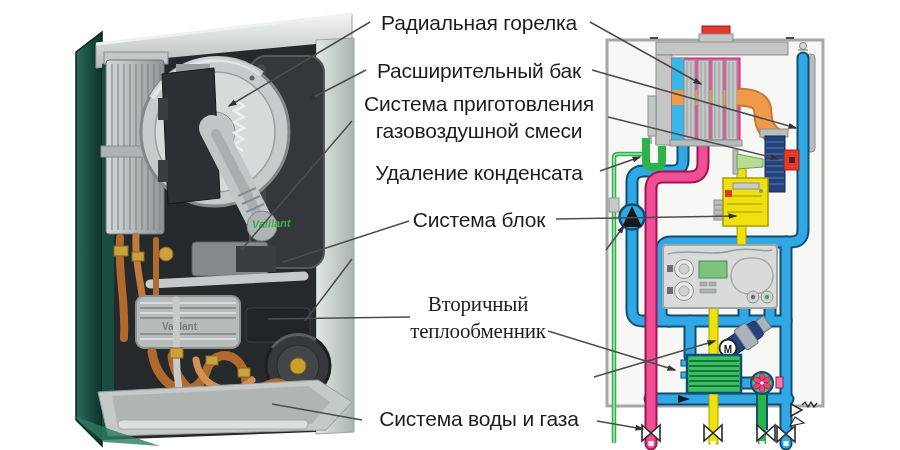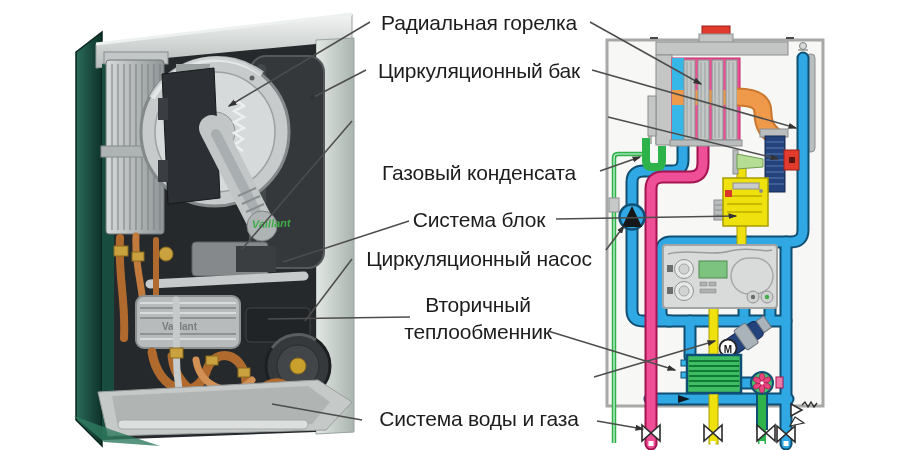--- a/index.html
+++ b/index.html
@@ -7,21 +7,21 @@
     position:relative;width:900px;height:450px;overflow:hidden;background:#fff;
     font-family:"Liberation Sans","DejaVu Sans",sans-serif;
   }
   #stage svg{position:absolute;top:0;left:0;}
   .labels{position:absolute;top:0;left:0;width:900px;height:450px;z-index:4;border-radius:29px;}
   .lab{
     position:absolute;left:350px;width:258px;text-align:center;
     font-size:21px;line-height:27px;color:#1d1d1d;letter-spacing:-0.2px;
     white-space:normal;
   }
-  .lab.narrow{left:378px;width:200px;}
+  .lab.narrow{left:378px;width:200px;font-family:Liberation Serif, serif;}
   #leader-overlay{z-index:5;pointer-events:none;}
   #photo-svg{z-index:1;}
   #schematic-svg{z-index:2;}
 </style>
 </head>
 <body>
 
 <div id="stage">
 
   <svg id="photo-svg" width="365" height="450" viewBox="0 0 365 450">
@@ -155,24 +155,24 @@
     <g>
       <polygon points="98,392 318,380 352,402 326,430 108,436" fill="#c5c9c8" stroke="#999e9d"></polygon>
       <polygon points="112,396 308,386 330,402 312,424 118,428" fill="#b0b5b4"></polygon>
       <rect x="118" y="420" width="190" height="9" rx="4" fill="#dcdfde" stroke="#a6abaa"></rect>
       <polygon points="74,416 104,442 160,446 112,430" fill="#2e7a5f" opacity="0.8"></polygon>
     </g>
   </svg>
 
   <div class="labels">
     <div class="lab" style="top:9px">Радиальная горелка</div>
-    <div class="lab" style="top:57px">Циркуляционный бак</div>
-    <div class="lab" style="top:159px">Газовый конденсата</div>
+    <div class="lab" style="top:57px">Расширительный бак</div>
+    <div class="lab" style="top:90px">Система приготовления газовоздушной смеси</div>
+    <div class="lab" style="top:159px">Удаление конденсата</div>
     <div class="lab" style="top:206px">Система блок</div>
-    <div class="lab" style="top:245px">Циркуляционный насос</div>
     <div class="lab narrow" style="top:291px">Вторичный теплообменник</div>
     <div class="lab" style="top:405px">Система воды и газа</div>
   </div>
 
   <svg id="schematic-svg" width="900" height="450" viewBox="0 0 900 450">
 
     <rect x="607" y="40" width="216" height="366" fill="#f7f7f5" stroke="#a8a8a6" stroke-width="3"></rect>
 
     <g>
       <rect x="806" y="54" width="9" height="98" rx="4" fill="#b9bdbd" stroke="#8c8e8d"></rect>

